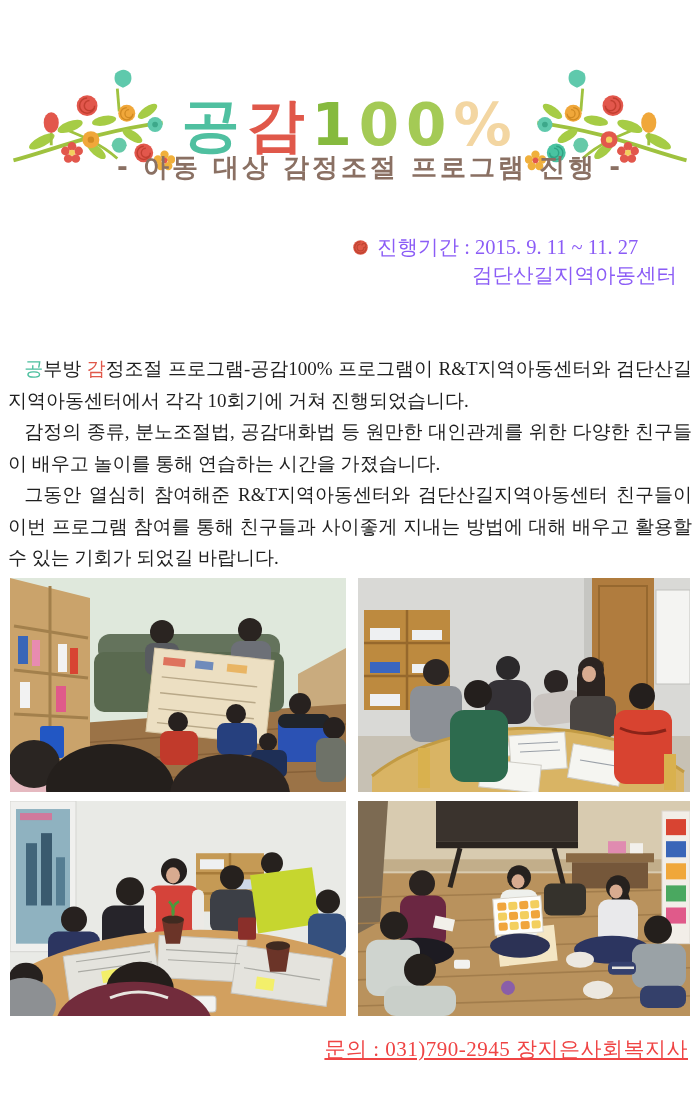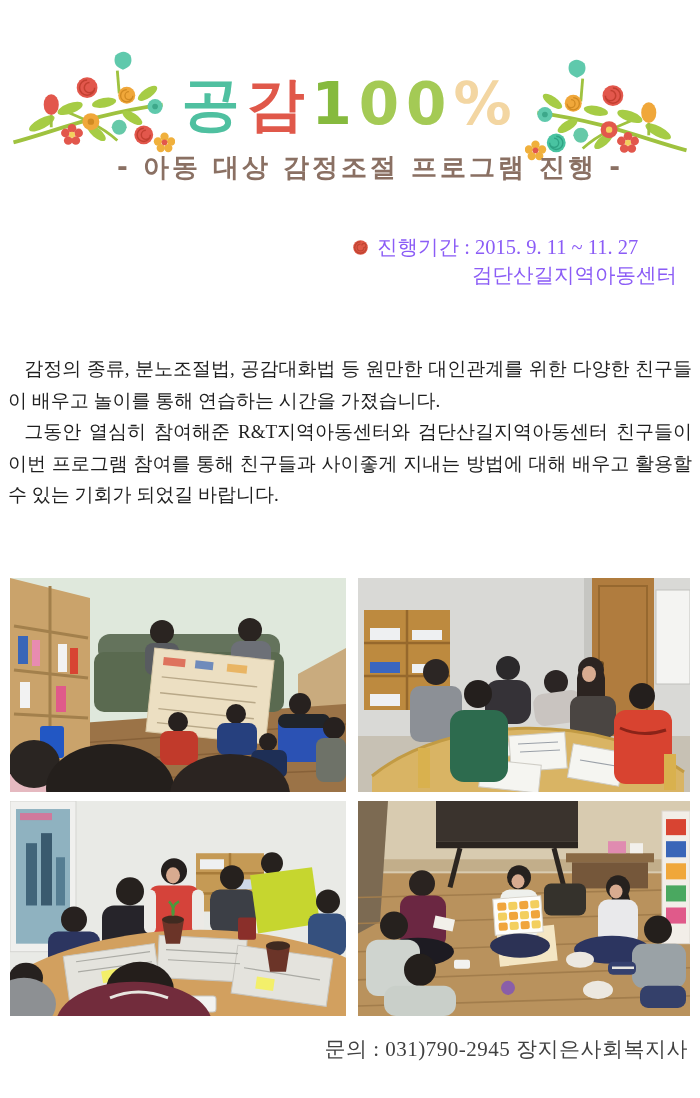--- a/index.html
+++ b/index.html
@@ -5,21 +5,21 @@
   * { margin:0; padding:0; box-sizing:border-box; }
   html,body { background:#ffffff; }
   .page {
     position:relative; width:700px; height:1098px; margin:0 auto;
     background:#ffffff; overflow:hidden;
     font-family:"Liberation Serif","DejaVu Serif",serif;
   }
 
   
   .header { position:absolute; top:24px; left:0; right:0; height:160px;
-    display:flex; justify-content:center; align-items:center; }
+    display:flex; justify-content:center; align-items:flex-end; }
   .bouquet { width:172px; height:118px; flex:0 0 auto; }
   .bouquet.right { transform:scaleX(-1); margin-top:22px; }
   .bouquet.left { margin-top:6px; }
   .title {
     font-family:"DejaVu Sans","Liberation Sans",sans-serif;
     font-size:58px; font-weight:700; letter-spacing:7px;
     line-height:118px; padding:0 6px; white-space:nowrap;
   }
   .subtitle {
     position:absolute; top:150px; left:0; width:100%; text-align:center;
@@ -47,21 +47,21 @@
     position:absolute; top:578px; left:10px; width:680px;
     display:grid; grid-template-columns:336px 332px; grid-template-rows:214px 215px;
     column-gap:12px; row-gap:9px;
   }
   .photo { width:100%; height:100%; overflow:hidden; background:#ddd; }
   .photo svg { width:100%; height:100%; display:block; }
 
   
   .footer {
     position:absolute; top:1035px; right:12px;
-    font-size:21px; color:#404040; letter-spacing:0.5px;
+    font-size:21px; color:#ef4444; letter-spacing:0.5px;text-decoration:underline;
   }
 </style>
 </head>
 <body>
 
 <div class="page">
 
   <div class="header">
     <svg class="bouquet left" viewBox="0 0 180 125" aria-hidden="true">
       <path d="M10 100 C 55 88, 95 70, 168 60" stroke="#9fc23f" stroke-width="4" fill="none"></path>
@@ -162,20 +162,21 @@
           </svg>
         </span>
         <span>진행기간 : 2015. 9. 11 ~ 11. 27</span>
       </div>
       <div class="info-line indent">
         <span>검단산길지역아동센터</span>
       </div>
     </div>
 
   <div class="body-text">
+      <p><span style="color: rgb(79, 192, 160);">공</span><span>부방 </span><span style="color: rgb(224, 88, 74);">감</span><span>정조절 프로그램-공감100% 프로그램이 R&amp;T지역아동센터와 검단산길지역아동센터에서 각각 10회기에 거쳐 진행되었습니다.</span></p>
       <p><span>감정의 종류, 분노조절법, 공감대화법 등 원만한 대인관계를 위한 다양한 친구들이 배우고 놀이를 통해 연습하는 시간을 가졌습니다.</span></p>
       <p><span>그동안 열심히 참여해준 R&amp;T지역아동센터와 검단산길지역아동센터 친구들이 이번 프로그램 참여를 통해 친구들과 사이좋게 지내는 방법에 대해 배우고 활용할 수 있는 기회가 되었길 바랍니다.</span></p>
     </div>
 
   <div class="photos">
 
     <div class="photo" role="img" aria-label="아동들이 바닥에 앉아 진행자 두 명이 들고 있는 발표 전지를 보고 있는 모습 (녹색 소파, 책장)">
       <svg viewBox="0 0 336 214" preserveAspectRatio="none">
         <rect width="336" height="214" fill="#dfe8dc"></rect>
         <polygon points="336,70 336,152 288,142 288,96" fill="#c9ab7e"></polygon>

